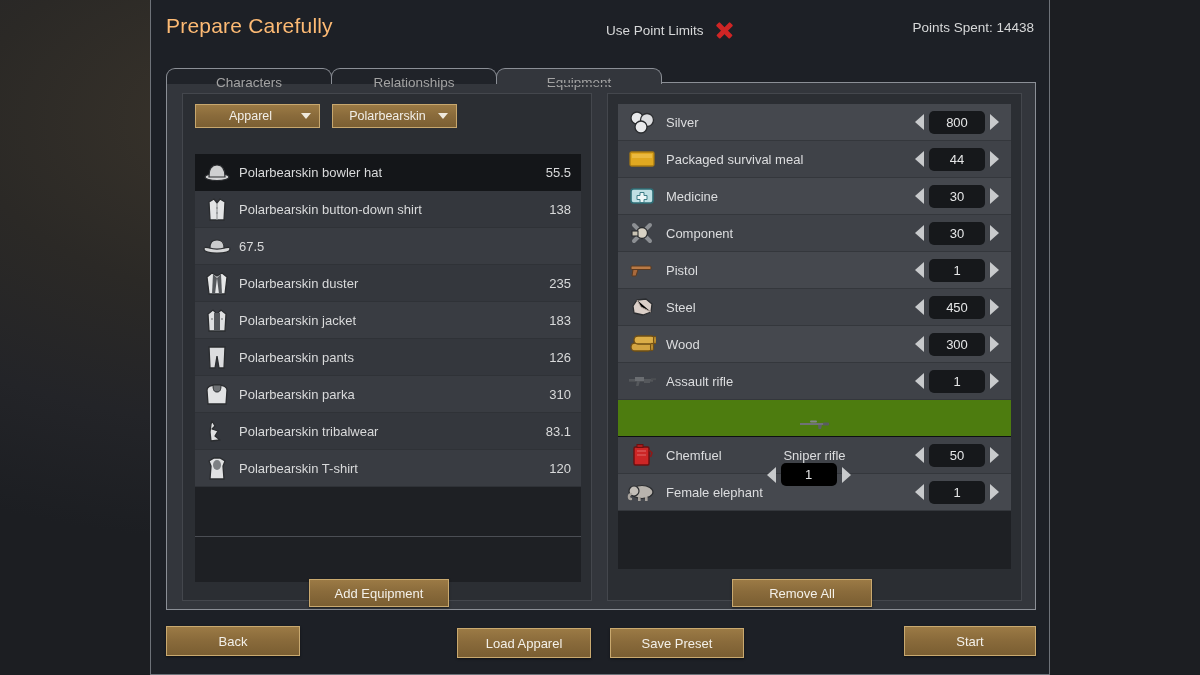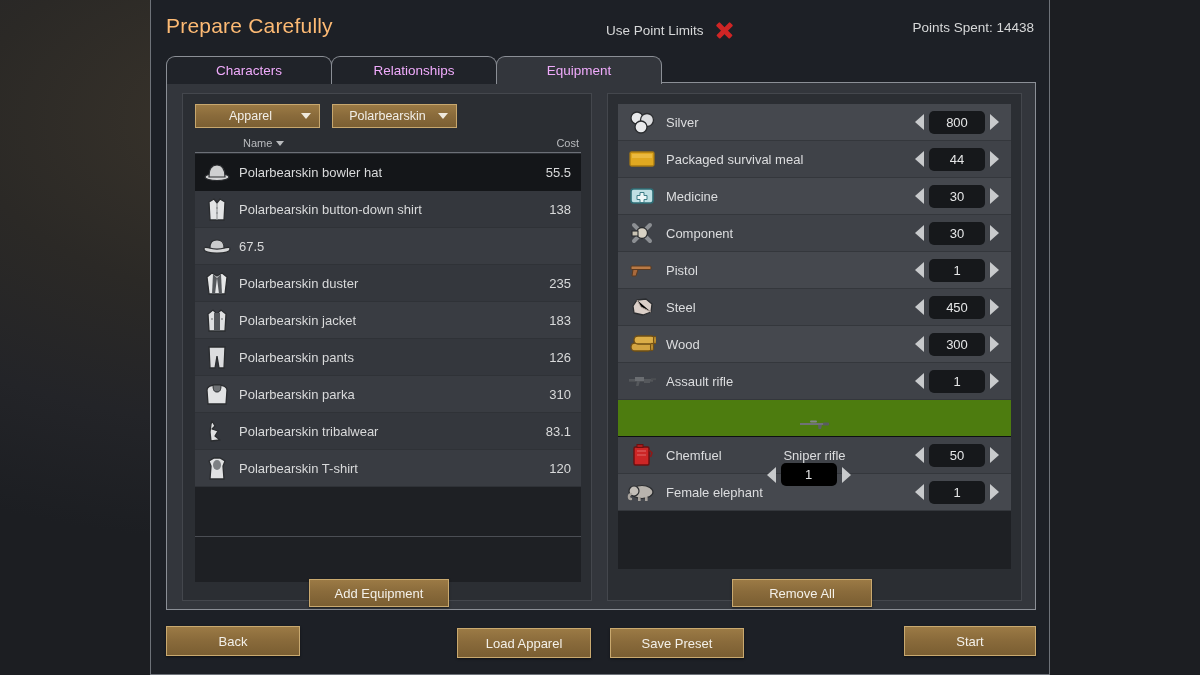--- a/index.html
+++ b/index.html
@@ -68,25 +68,25 @@
   
   #tabs {
     position: absolute;
     left: 15px; top: 54px;
     height: 30px;
     display: flex;
     align-items: flex-end;
     z-index: 5;
   }
   .tab {
-    width: 166px; height: 28px;
+    width: 166px; height: 16px;
     line-height: 27px;
     text-align: center;
     font-size: 13.5px;
-    color: #f0abfc;
+    color: #a3a3a3;
     border: 1px solid #8b8f96;
     border-bottom: none;
     border-top-left-radius: 9px;
     border-top-right-radius: 9px;
     background: #202329;
     margin-right: -1px;
     position: relative;
     cursor: pointer;
   }
   .tab.active {
@@ -312,27 +312,20 @@
         <div class="dropdown">
           <span class="dd-label">Apparel</span>
           <span class="caret"></span>
         </div>
         <div class="dropdown">
           <span class="dd-label">Polarbearskin</span>
           <span class="caret"></span>
         </div>
       </div>
 
-      <div class="col-head">
-        <span class="ch-name">
-          <span>Name</span>
-          <span class="sort-caret"></span>
-        </span>
-        <span class="ch-cost">Cost</span>
-      </div>
 
       <div id="item-list">
           <div class="item-row sel">
             <span class="item-icon">
               <svg class="ic" width="26" height="20" viewBox="0 0 26 20">
                 <ellipse cx="13" cy="15" rx="12" ry="3.6" fill="#d6d7d8" stroke="#2a2c2f" stroke-width="1.2"></ellipse>
                 <path d="M5 15 C5 7 7.5 3 13 3 C18.5 3 21 7 21 15 Z" fill="#cfd0d1" stroke="#2a2c2f" stroke-width="1.2"></path>
               </svg>
             </span>
             <span class="item-name">Polarbearskin bowler hat</span>

